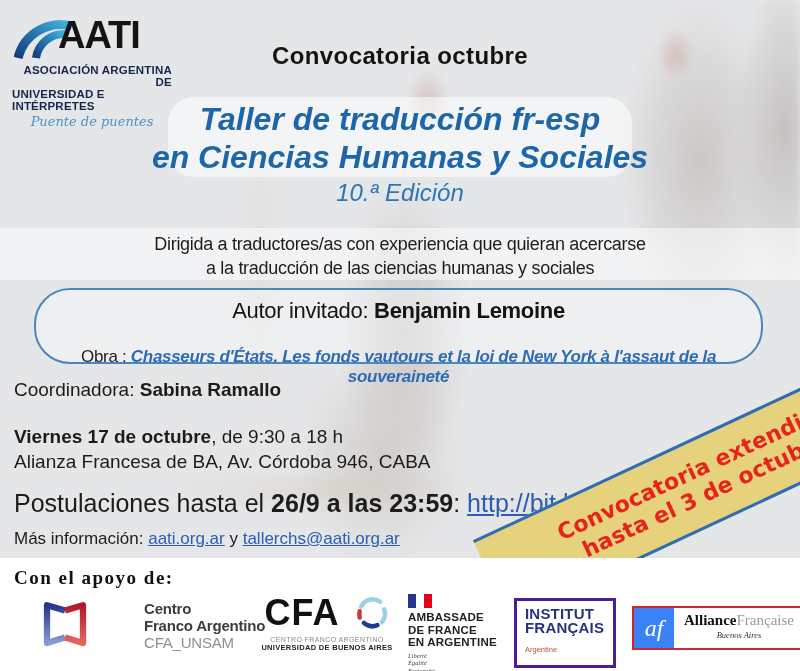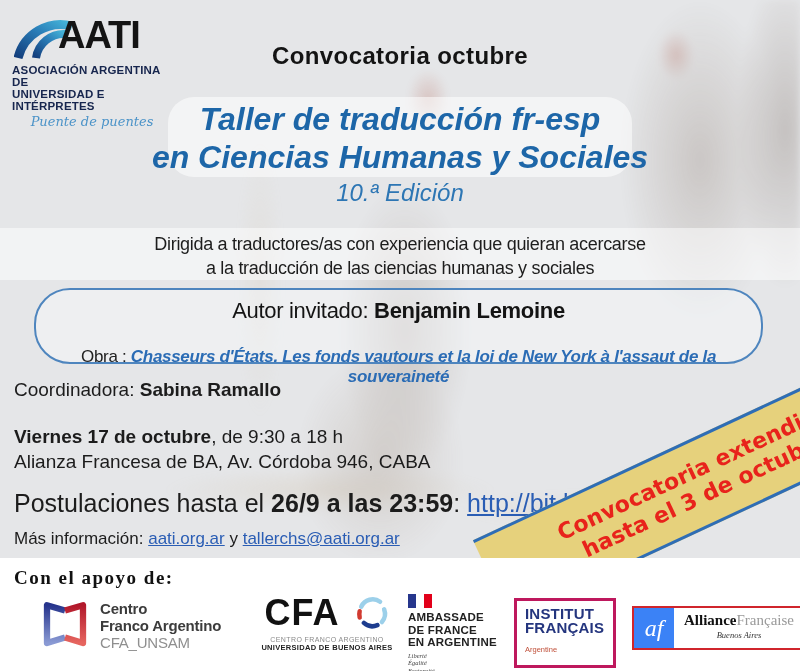--- a/index.html
+++ b/index.html
@@ -15,21 +15,21 @@
       radial-gradient(ellipse 26px 36px at 676px 55px, rgba(175,72,52,.6), rgba(175,72,52,0) 70%),
       radial-gradient(ellipse 70px 230px at 785px 130px, rgba(75,54,40,.55), rgba(75,54,40,0) 70%),
       radial-gradient(ellipse 240px 34px at 330px 490px, rgba(196,174,140,.55), rgba(196,174,140,0) 70%),
       radial-gradient(ellipse 200px 28px at 600px 510px, rgba(205,185,152,.5), rgba(205,185,152,0) 70%),
       radial-gradient(ellipse 34px 200px at 260px 280px, rgba(208,193,166,.45), rgba(208,193,166,0) 70%);}
   
   .aati{position:absolute;left:12px;top:12px;width:160px;}
   .aati-top{position:relative;height:48px;}
   .aati-arcs{position:absolute;left:2px;top:0;}
   .aati-acronym{position:absolute;left:46px;top:2px;font-size:38px;font-weight:800;letter-spacing:-1px;color:#141414;}
-  .aati-l1{font-size:11.5px;font-weight:700;color:#17264e;letter-spacing:.2px;margin-top:4px;}
+  .aati-l1{font-size:11.5px;font-weight:700;color:#17264e;letter-spacing:.2px;margin-top:4px;text-align:right;}
   .aati-l2{font-size:11.5px;font-weight:700;color:#17264e;letter-spacing:.2px;}
   .aati-tag{font-family:"DejaVu Serif",cursive;font-style:italic;font-size:13px;color:#4b93c8;text-align:center;margin-top:2px;}
   .kicker{position:absolute;left:0;top:42px;width:100%;text-align:center;font-size:24px;font-weight:700;color:#141414;letter-spacing:.4px;}
   .title-panel{position:absolute;left:168px;top:97px;width:464px;height:80px;background:rgba(255,255,255,.55);border-radius:26px;}
   .title{position:absolute;left:0;top:100px;width:100%;text-align:center;font-size:32px;line-height:38px;font-weight:700;font-style:italic;color:#1d66a8;}
   .edition{position:absolute;left:0;top:179px;width:100%;text-align:center;font-size:24px;font-style:italic;color:#2d76b4;}
   .audience-band{position:absolute;left:0;top:228px;width:100%;height:52px;background:rgba(255,255,255,.5);}
   .audience{position:absolute;left:0;top:232px;width:100%;text-align:center;font-size:18px;line-height:24px;color:#1d1d1d;letter-spacing:-.3px;}
   .author-box{position:absolute;left:34px;top:288px;width:725px;height:72px;border:2.5px solid #4e85be;border-radius:36px;background:rgba(248,250,252,.45);text-align:center;}
   .author-line{margin-top:8px;font-size:22px;letter-spacing:-.3px;color:#141414;}
@@ -43,33 +43,33 @@
   a.lnk{color:#2a5db4;text-decoration:underline;cursor:pointer;}
   
   .ribbon{position:absolute;left:470px;top:439px;width:460px;height:82px;transform:rotate(-25deg);
           background:#e6d17c;border-top:3px solid #2e6db6;border-bottom:3px solid #2e6db6;
           display:flex;flex-direction:column;justify-content:center;text-align:center;}
   .ribbon div{font-family:"DejaVu Sans",sans-serif;font-size:22px;line-height:26px;font-weight:700;color:#e8231b;letter-spacing:.2px;}
   
   .footer{position:absolute;left:0;bottom:0;width:100%;height:113px;background:#ffffff;}
   .support{position:absolute;left:14px;top:9px;font-family:"Liberation Serif",serif;font-weight:700;font-size:19px;letter-spacing:1.5px;color:#111;}
   .logo-cfaunsam{position:absolute;left:38px;top:40px;display:flex;align-items:center;gap:8px;}
-  .cfaunsam-text{font-size:15px;line-height:17px;color:#3c3c3c;font-weight:600;letter-spacing:-.2px;}
+  .cfaunsam-text{font-size:15px;line-height:17px;color:#3c3c3c;font-weight:600;letter-spacing:-.2px;margin-left:44px;}
   .cfaunsam-sub{color:#8f8f8f;font-weight:400;}
   .logo-cfauba{position:absolute;left:252px;top:34px;width:150px;text-align:center;}
   .cfauba-row{display:flex;align-items:center;justify-content:center;gap:14px;}
   .cfauba-acronym{font-size:36px;font-weight:700;letter-spacing:1px;color:#111;}
   .cfauba-l1{font-size:7px;color:#8a8a8a;letter-spacing:.4px;margin-top:2px;}
   .cfauba-l2{font-size:7.5px;font-weight:700;color:#222;letter-spacing:.3px;}
   .logo-amb{position:absolute;left:408px;top:36px;}
   .amb-flag{display:flex;width:24px;height:14px;margin-bottom:3px;}
   .amb-flag span{flex:1;}
   .amb-lines{font-size:11.5px;line-height:12.5px;font-weight:700;color:#222;letter-spacing:.2px;}
   .amb-motto{margin-top:3px;font-family:"Liberation Serif",serif;font-style:italic;font-size:6.5px;line-height:7.5px;color:#444;}
-  .logo-if{position:absolute;left:514px;top:40px;width:88px;height:58px;border:3px solid #be185d;padding:6px 0 0 8px;}
+  .logo-if{position:absolute;left:514px;top:40px;width:88px;height:58px;border:3px solid #4c1d95;padding:6px 0 0 8px;}
   .if-lines{font-size:15px;line-height:14px;font-weight:800;color:#24357e;letter-spacing:.2px;}
   .if-sub{margin-top:10px;font-size:7.5px;color:#c0503a;}
   .logo-af{position:absolute;left:632px;top:48px;display:flex;border:2px solid #d0252c;height:40px;background:#fff;}
   .af-red{width:40px;background:#3b82f6;color:#fff;display:flex;align-items:center;justify-content:center;
           font-family:"Liberation Serif",serif;font-style:italic;font-size:24px;}
   .af-white{padding:4px 10px 0 10px;text-align:center;}
   .af-name{font-family:"Liberation Serif",serif;font-size:15px;color:#111;}
   .af-name .lt{color:#9a9a9a;}
   .af-sub{font-family:"Liberation Serif",serif;font-style:italic;font-size:8.5px;color:#333;margin-top:1px;}
 </style>

